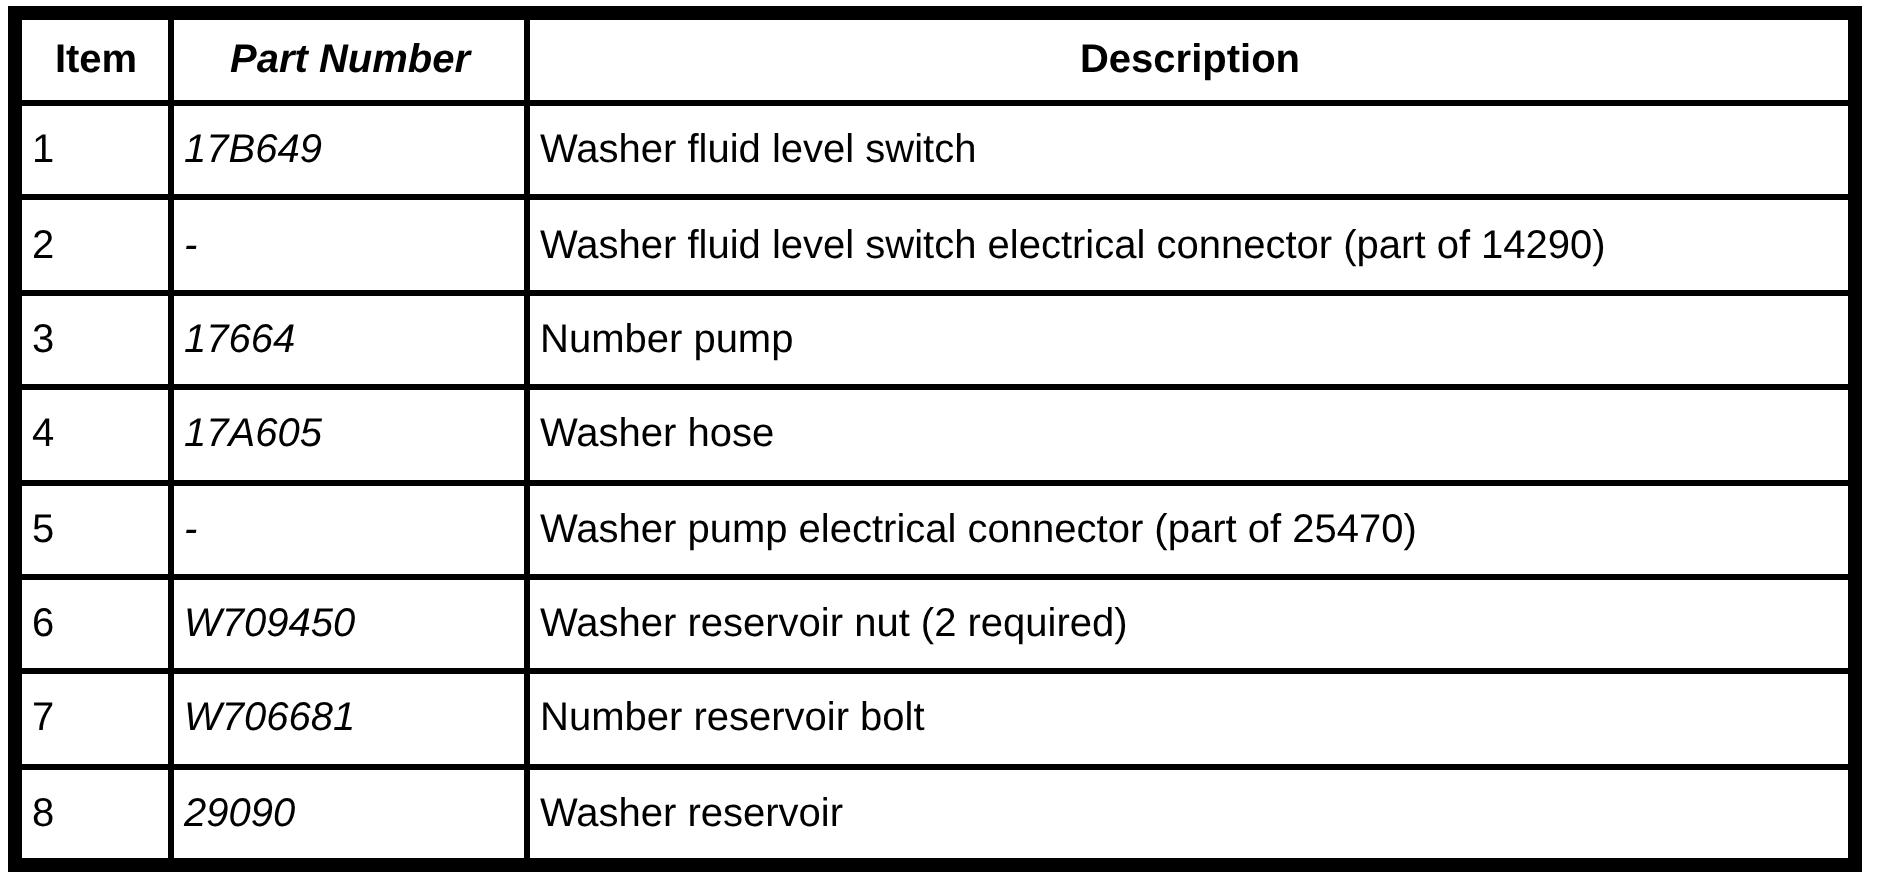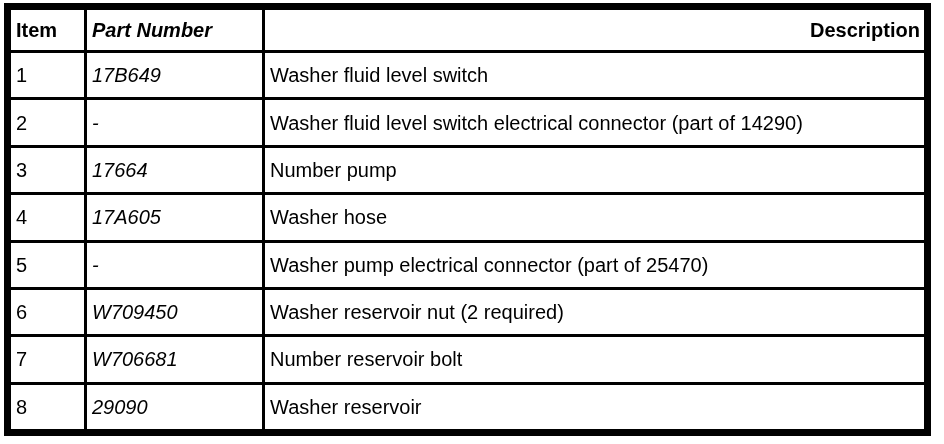--- a/index.html
+++ b/index.html
@@ -41,25 +41,25 @@
     line-height: 1;
     color: var(--text, #000);
     vertical-align: middle;
     padding: 0 4px 0 5px;
     white-space: nowrap;
     overflow: hidden;
     background: var(--background, #fff);
   }
   .parts th {
     font-weight: bold;
-    text-align: left;
+    text-align: center;
     height: 40px;
   }
   .parts th.c-desc {
-    text-align: right;
+    text-align: center;
   }
   .parts td {
     font-weight: normal;
     height: 44px;
     text-align: left;
   }
   .c-item { width: 64px; }
   .c-part { width: 166px; font-style: italic; }
   .c-desc { width: auto; }
 </style>

